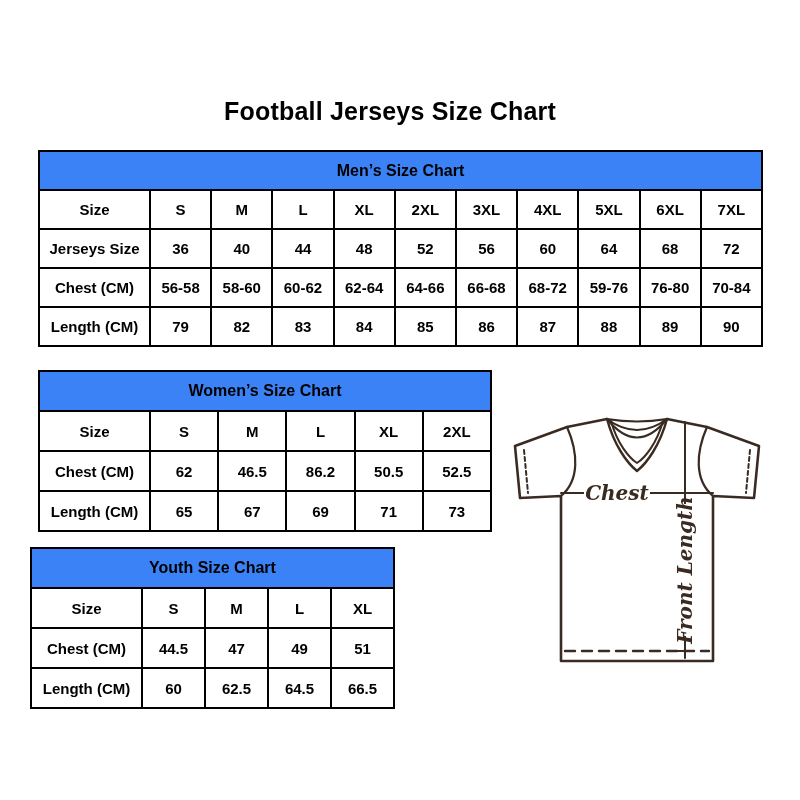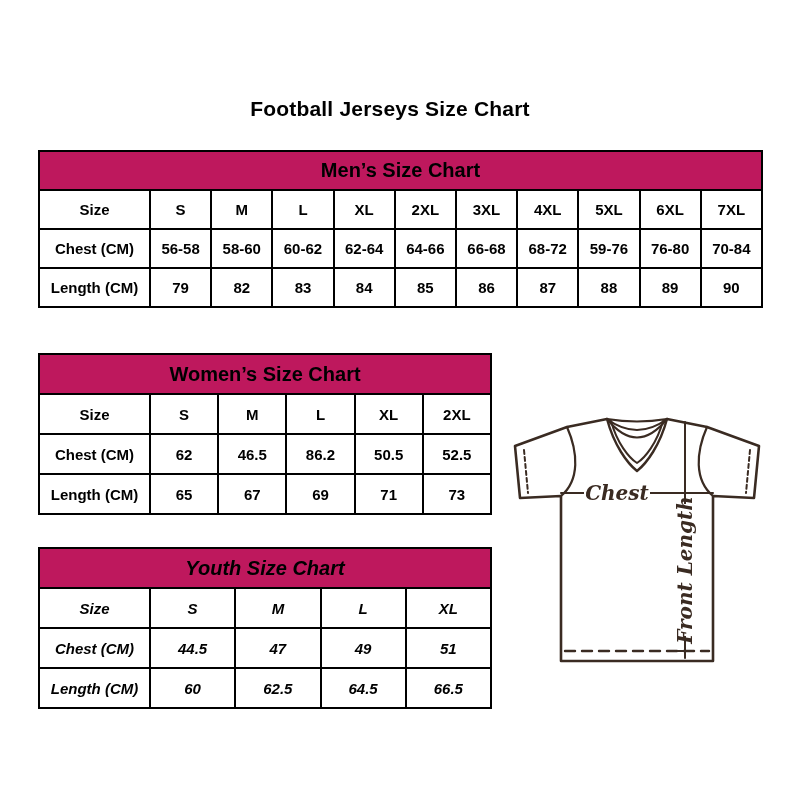--- a/index.html
+++ b/index.html
@@ -3,40 +3,40 @@
 <meta charset="utf-8">
 <style>
   html,body { margin:0; padding:0; }
   body {
     width:800px; height:800px; background:#ffffff; position:relative;
     font-family:"Liberation Sans", sans-serif; color:#000;
     overflow:hidden;
   }
   .page-title {
     position:absolute; top:97px; left:0; width:780px;
-    text-align:center; font-size:21px; font-weight:bold;
+    text-align:center; font-size:25px; font-weight:bold;
     letter-spacing:0.2px;
   }
   table.size-table {
     position:absolute; border-collapse:collapse; table-layout:fixed;
     background:#fff;
   }
   table.size-table td {
     border:2px solid #000; text-align:center; vertical-align:middle;
     font-weight:bold; font-size:15px; padding:0; overflow:hidden;
   }
   table.size-table td.section-header {
-    background:#be185d; font-size:20px;
+    background:#3b82f6; font-size:16px;
   }
   .label-col { width:111px; }
   #mens-table   { left:38px; top:150px; width:725px; }
   #mens-table tr   { height:39px; }
-  #womens-table { left:38px; top:353px; width:454px; }
+  #womens-table { left:38px; top:370px; width:454px; }
   #womens-table tr { height:40px; }
-  #youth-table  { left:38px; top:547px; width:454px;font-style:italic; }
+  #youth-table  { left:30px; top:547px; width:365px; }
   #youth-table tr  { height:40px; }
   #jersey-wrap {
     position:absolute; left:503px; top:400px; width:270px; height:272px;
   }
   .jersey-label-text {
     font-family:"DejaVu Serif","Liberation Serif",serif;
     font-style:italic; font-weight:bold; font-size:20px;
   }
 </style>
 </head>
@@ -69,20 +69,33 @@
         <td>L</td>
         <td>XL</td>
         <td>2XL</td>
         <td>3XL</td>
         <td>4XL</td>
         <td>5XL</td>
         <td>6XL</td>
         <td>7XL</td>
       </tr>
       <tr>
+        <td>Jerseys Size</td>
+        <td>36</td>
+        <td>40</td>
+        <td>44</td>
+        <td>48</td>
+        <td>52</td>
+        <td>56</td>
+        <td>60</td>
+        <td>64</td>
+        <td>68</td>
+        <td>72</td>
+      </tr>
+      <tr>
         <td>Chest (CM)</td>
         <td>56-58</td>
         <td>58-60</td>
         <td>60-62</td>
         <td>62-64</td>
         <td>64-66</td>
         <td>66-68</td>
         <td>68-72</td>
         <td>59-76</td>
         <td>76-80</td>

